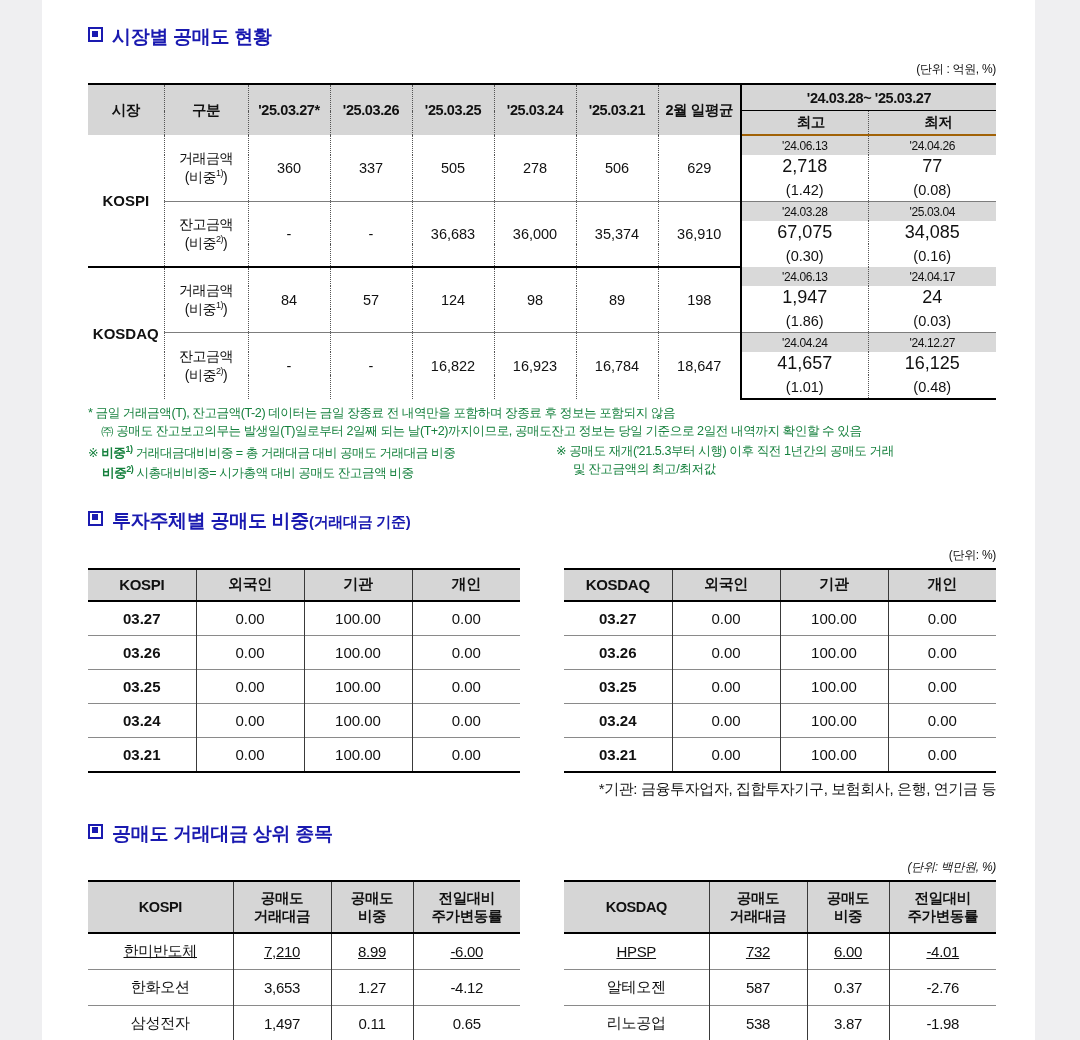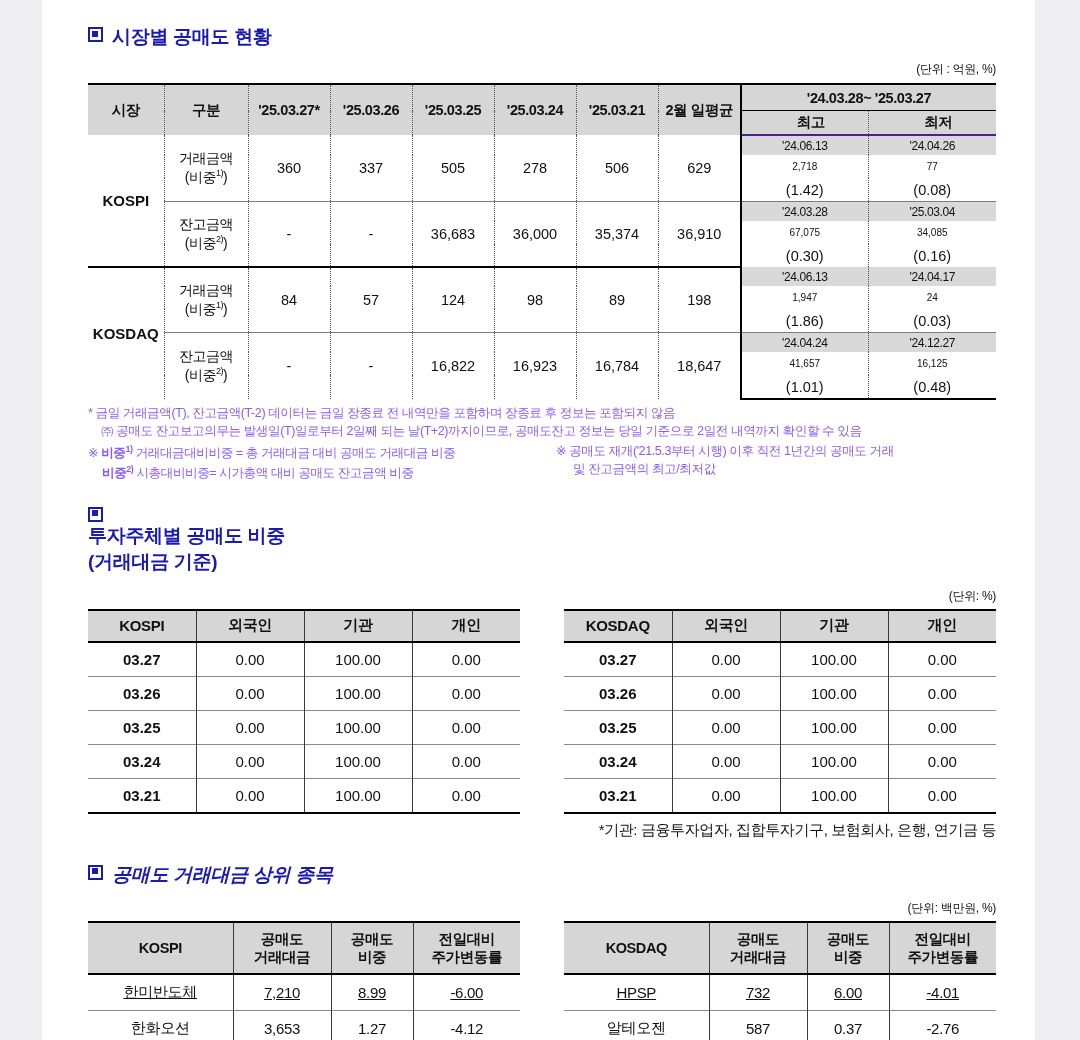--- a/index.html
+++ b/index.html
@@ -47,21 +47,21 @@
     transform: translateY(-1px);
   }
   .sec-bullet::after {
     content: "";
     position: absolute;
     left: 1.5px; top: 1.5px;
     width: 6px; height: 6px;
     background: #1a1ab0;
   }
   .sec-title { font-size: 19px; }
-  .sec-sub { font-size: 19px; font-weight: bold; }
+  .sec-sub { font-size: 15px; font-weight: bold; }
 
   .unit {
     text-align: right;
     font-size: 12px;
     color: #111;
     letter-spacing: -0.3px;
   }
 
   
   table {
@@ -81,21 +81,21 @@
   .t1 th, .t1 td { border-right: 1px dotted #555; }
   .t1 .hd {
     background: #d6d6d6;
     font-weight: bold;
     font-size: 14.5px;
     letter-spacing: -0.4px;
   }
   .t1 .topline { border-top: 2px solid #000; }
   .t1 .hdrow-1 th { height: 25px; }
   .t1 .hdrow-2 th { height: 23px; }
-  .t1 .hd-end { border-bottom: 2px solid #4c1d95; padding-left: 12px; }
+  .t1 .hd-end { border-bottom: 2px solid #a16207; padding-left: 12px; }
   .t1 .nodot { border-right: none; }
   .t1 .solidr { border-right: 2px solid #000 !important; }
   .t1 .mktcell {
     font-weight: bold;
     font-size: 15px;
     border-right: 1px dotted #555;
   }
   .t1 .gubun {
     font-size: 14px;
     letter-spacing: -0.5px;
@@ -106,30 +106,30 @@
   .t1 .grp-sep td, .t1 .grp-sep th { border-top: 1.6px solid #7d7d7d; }
   .t1 .blk-sep td, .t1 .blk-sep th { border-top: 2px solid #000; }
   .t1 .datecell {
     background: #d9d9d9;
     font-size: 12px;
     height: 19px;
     letter-spacing: -0.4px;
     border-top: 1.4px solid #6e6e6e;
   }
   .t1 .datecell.first { border-top: none; }
-  .t1 .extval { height: 23px; font-size: 10px; }
+  .t1 .extval { height: 23px; font-size: 18px; }
   .t1 .extpct { height: 23px; font-size: 14.5px; }
   .t1 .bottomline td { border-bottom: 2px solid #000; }
   .sup { font-size: 9px; vertical-align: super; }
 
   
   .notes {
     font-size: 12.6px;
     line-height: 1.42;
-    color: #8b5cf6;
+    color: #15803d;
     letter-spacing: -0.45px;
     margin-top: 5px;
   }
   .notes .ln { white-space: nowrap; }
   .notes .indent { padding-left: 13px; }
   .notes b { font-weight: bold; }
   .two-col {
     display: flex;
     gap: 16px;
   }
@@ -330,21 +330,21 @@
         <div class="ln">※&nbsp;<b><span>비중</span><span class="sup">1)</span></b>&nbsp;<span>거래대금대비비중 = 총 거래대금 대비 공매도 거래대금 비중</span></div>
         <div class="ln hang2"><b><span>비중</span><span class="sup">2)</span></b>&nbsp;<span>시총대비비중= 시가총액 대비 공매도 잔고금액 비중</span></div>
       </div>
       <div class="c2">
         <div class="ln">※ 공매도 재개('21.5.3부터 시행) 이후 직전 1년간의 공매도 거래</div>
         <div class="ln" style="padding-left:17px;">및 잔고금액의 최고/최저값</div>
       </div>
     </div>
   </div>
 
-  <div class="section-head" style="margin-top:25px;flex-direction:column;">
+  <div class="section-head" style="margin-top:25px;">
     <span class="sec-bullet"></span>
     <span class="sec-title">투자주체별 공매도 비중</span>
         <span class="sec-sub">(거래대금 기준)</span>
   </div>
 
   <div class="unit" style="width:908px; margin-top:13px;">(단위: %)</div>
 
   <div style="display:flex; gap:44px; margin-top:4px;">
 
     <table class="t2">
@@ -441,26 +441,26 @@
           <td>0.00</td>
           <td>100.00</td>
           <td>0.00</td>
         </tr>
       </tbody>
     </table>
   </div>
 
   <div class="footnote-r" style="width:908px; margin-top:7px;">*기관: 금융투자업자, 집합투자기구, 보험회사, 은행, 연기금 등</div>
 
-  <div class="section-head" style="margin-top:22px;font-style:italic;">
+  <div class="section-head" style="margin-top:22px;">
     <span class="sec-bullet"></span>
     <span class="sec-title">공매도 거래대금 상위 종목</span>
   </div>
 
-  <div class="unit" style="width:908px; margin-top:12px;">(단위: 백만원, %)</div>
+  <div class="unit" style="width:908px; margin-top:12px;font-style:italic;">(단위: 백만원, %)</div>
 
   <div style="display:flex; gap:44px; margin-top:4px;">
 
     <table class="t3">
       <colgroup>
             <col style="width:145px">
             <col style="width:98px">
             <col style="width:82px">
             <col style="width:107px">
           </colgroup>

